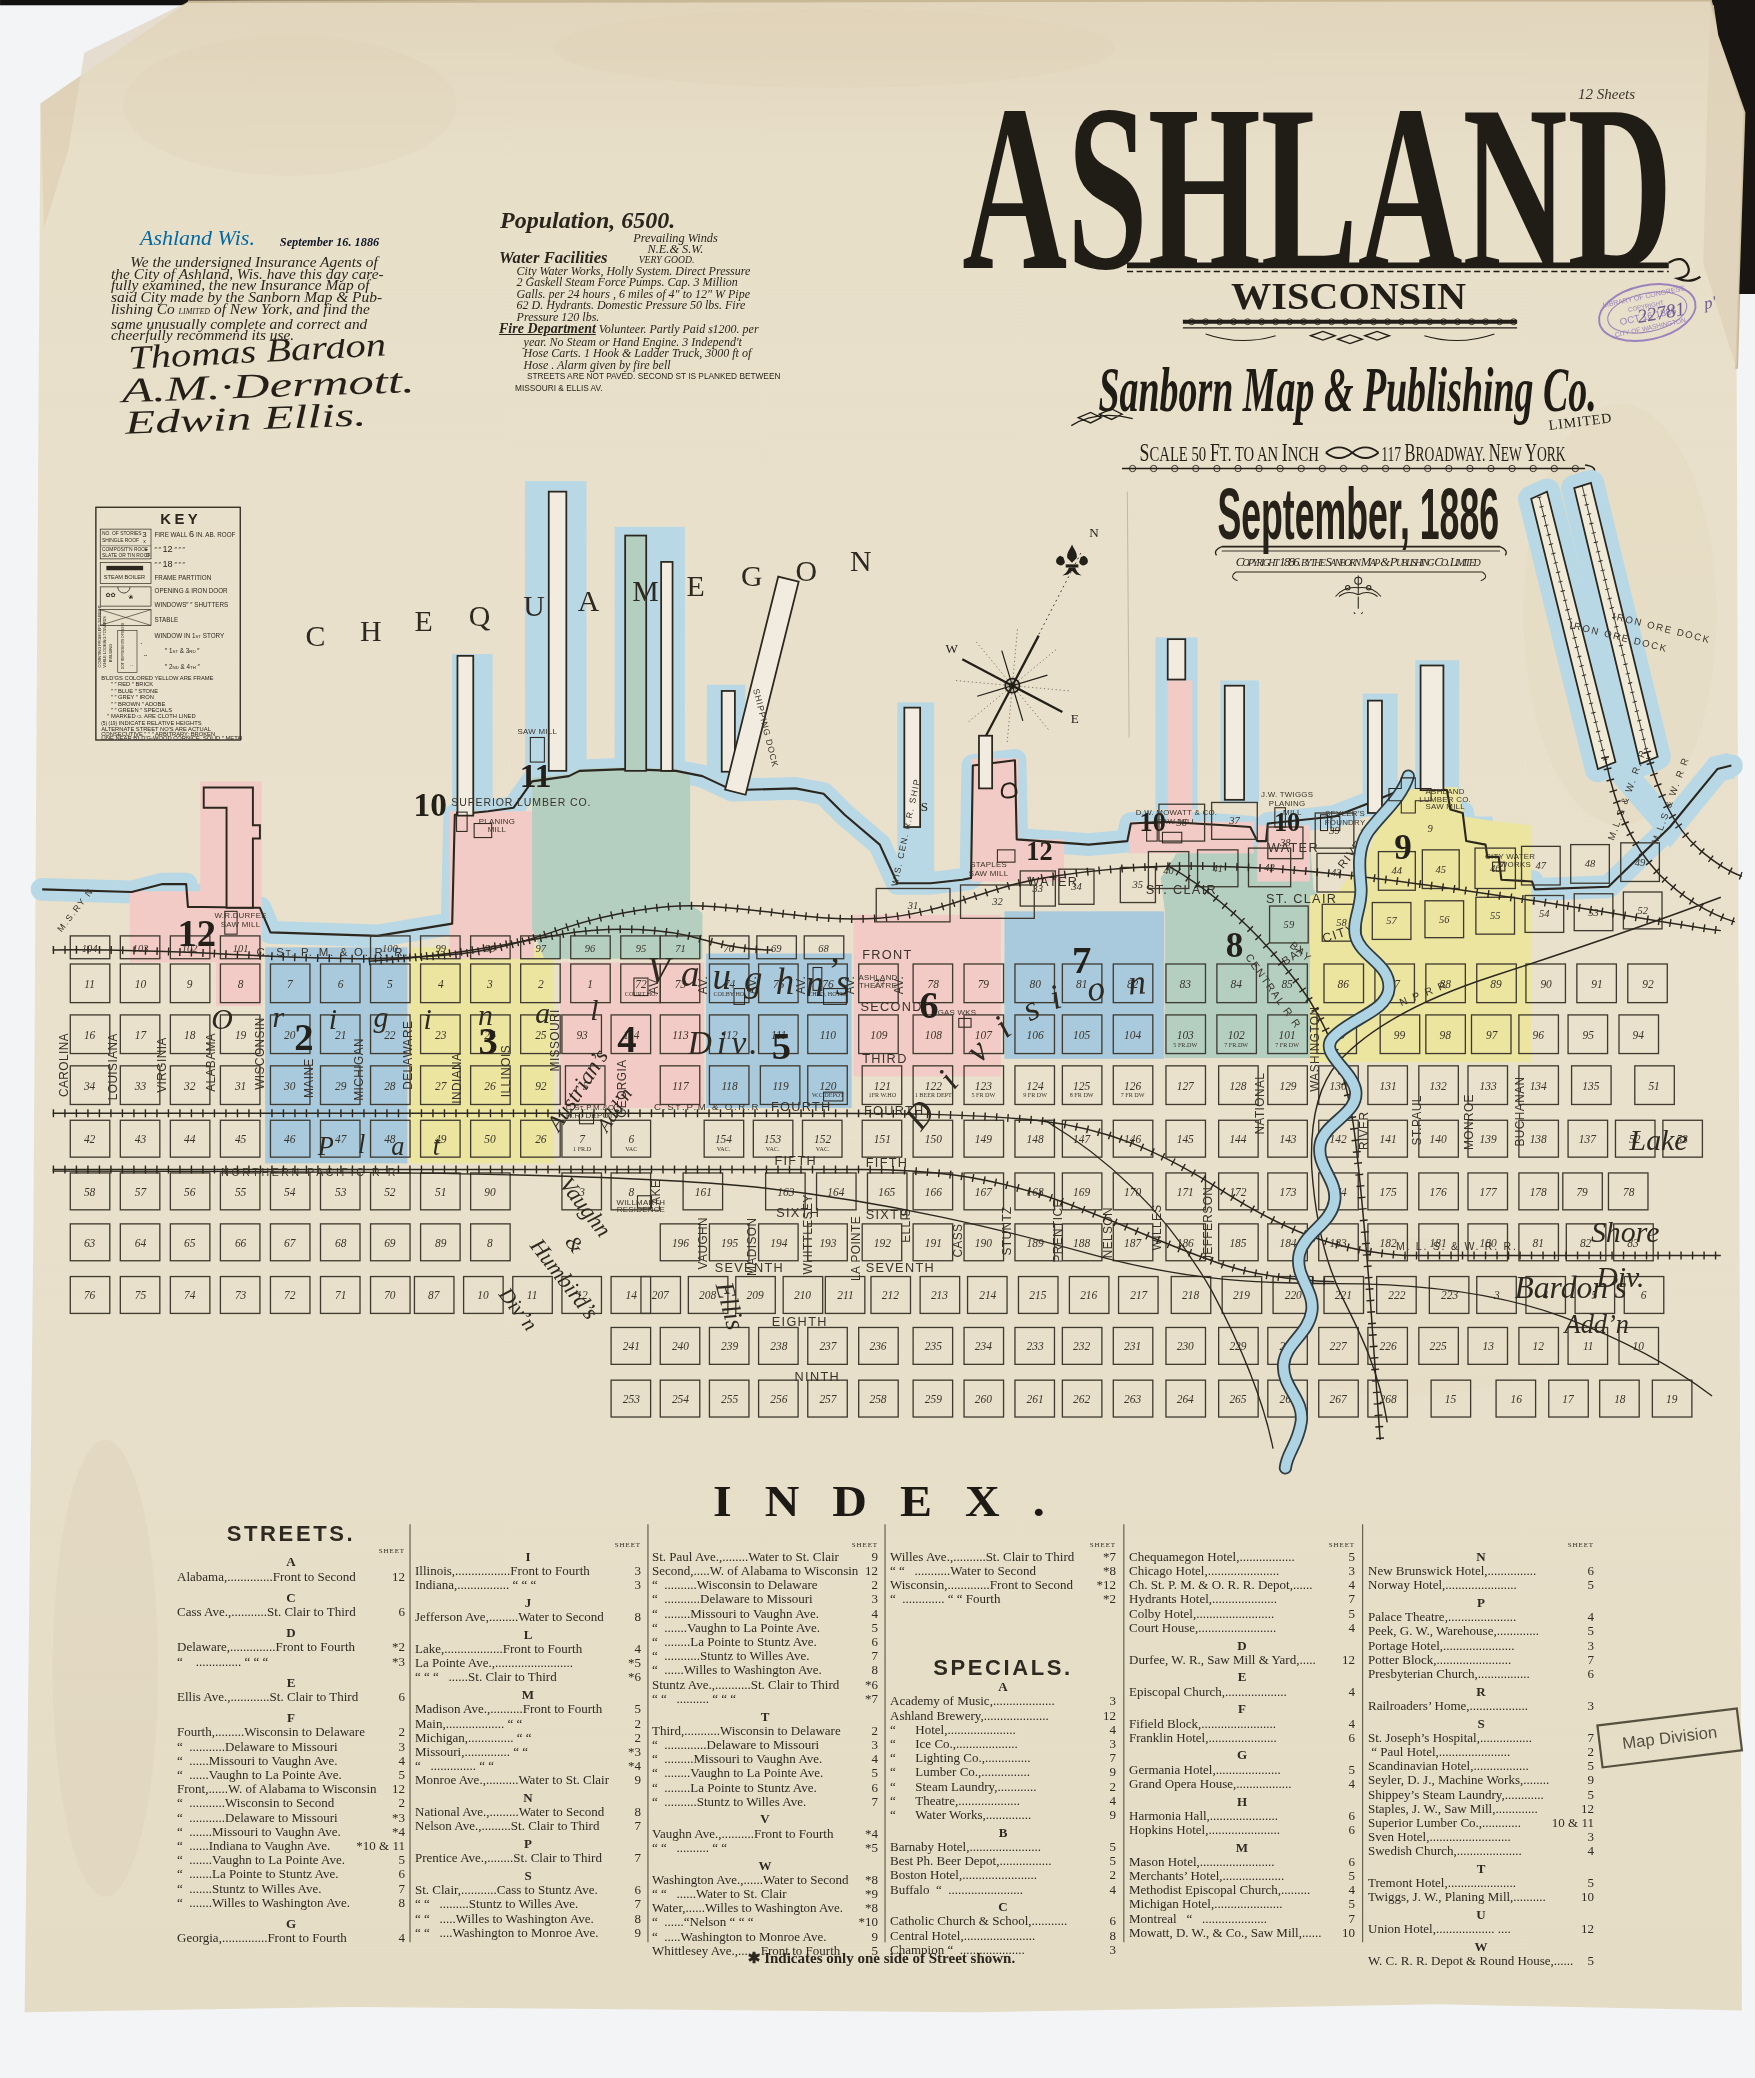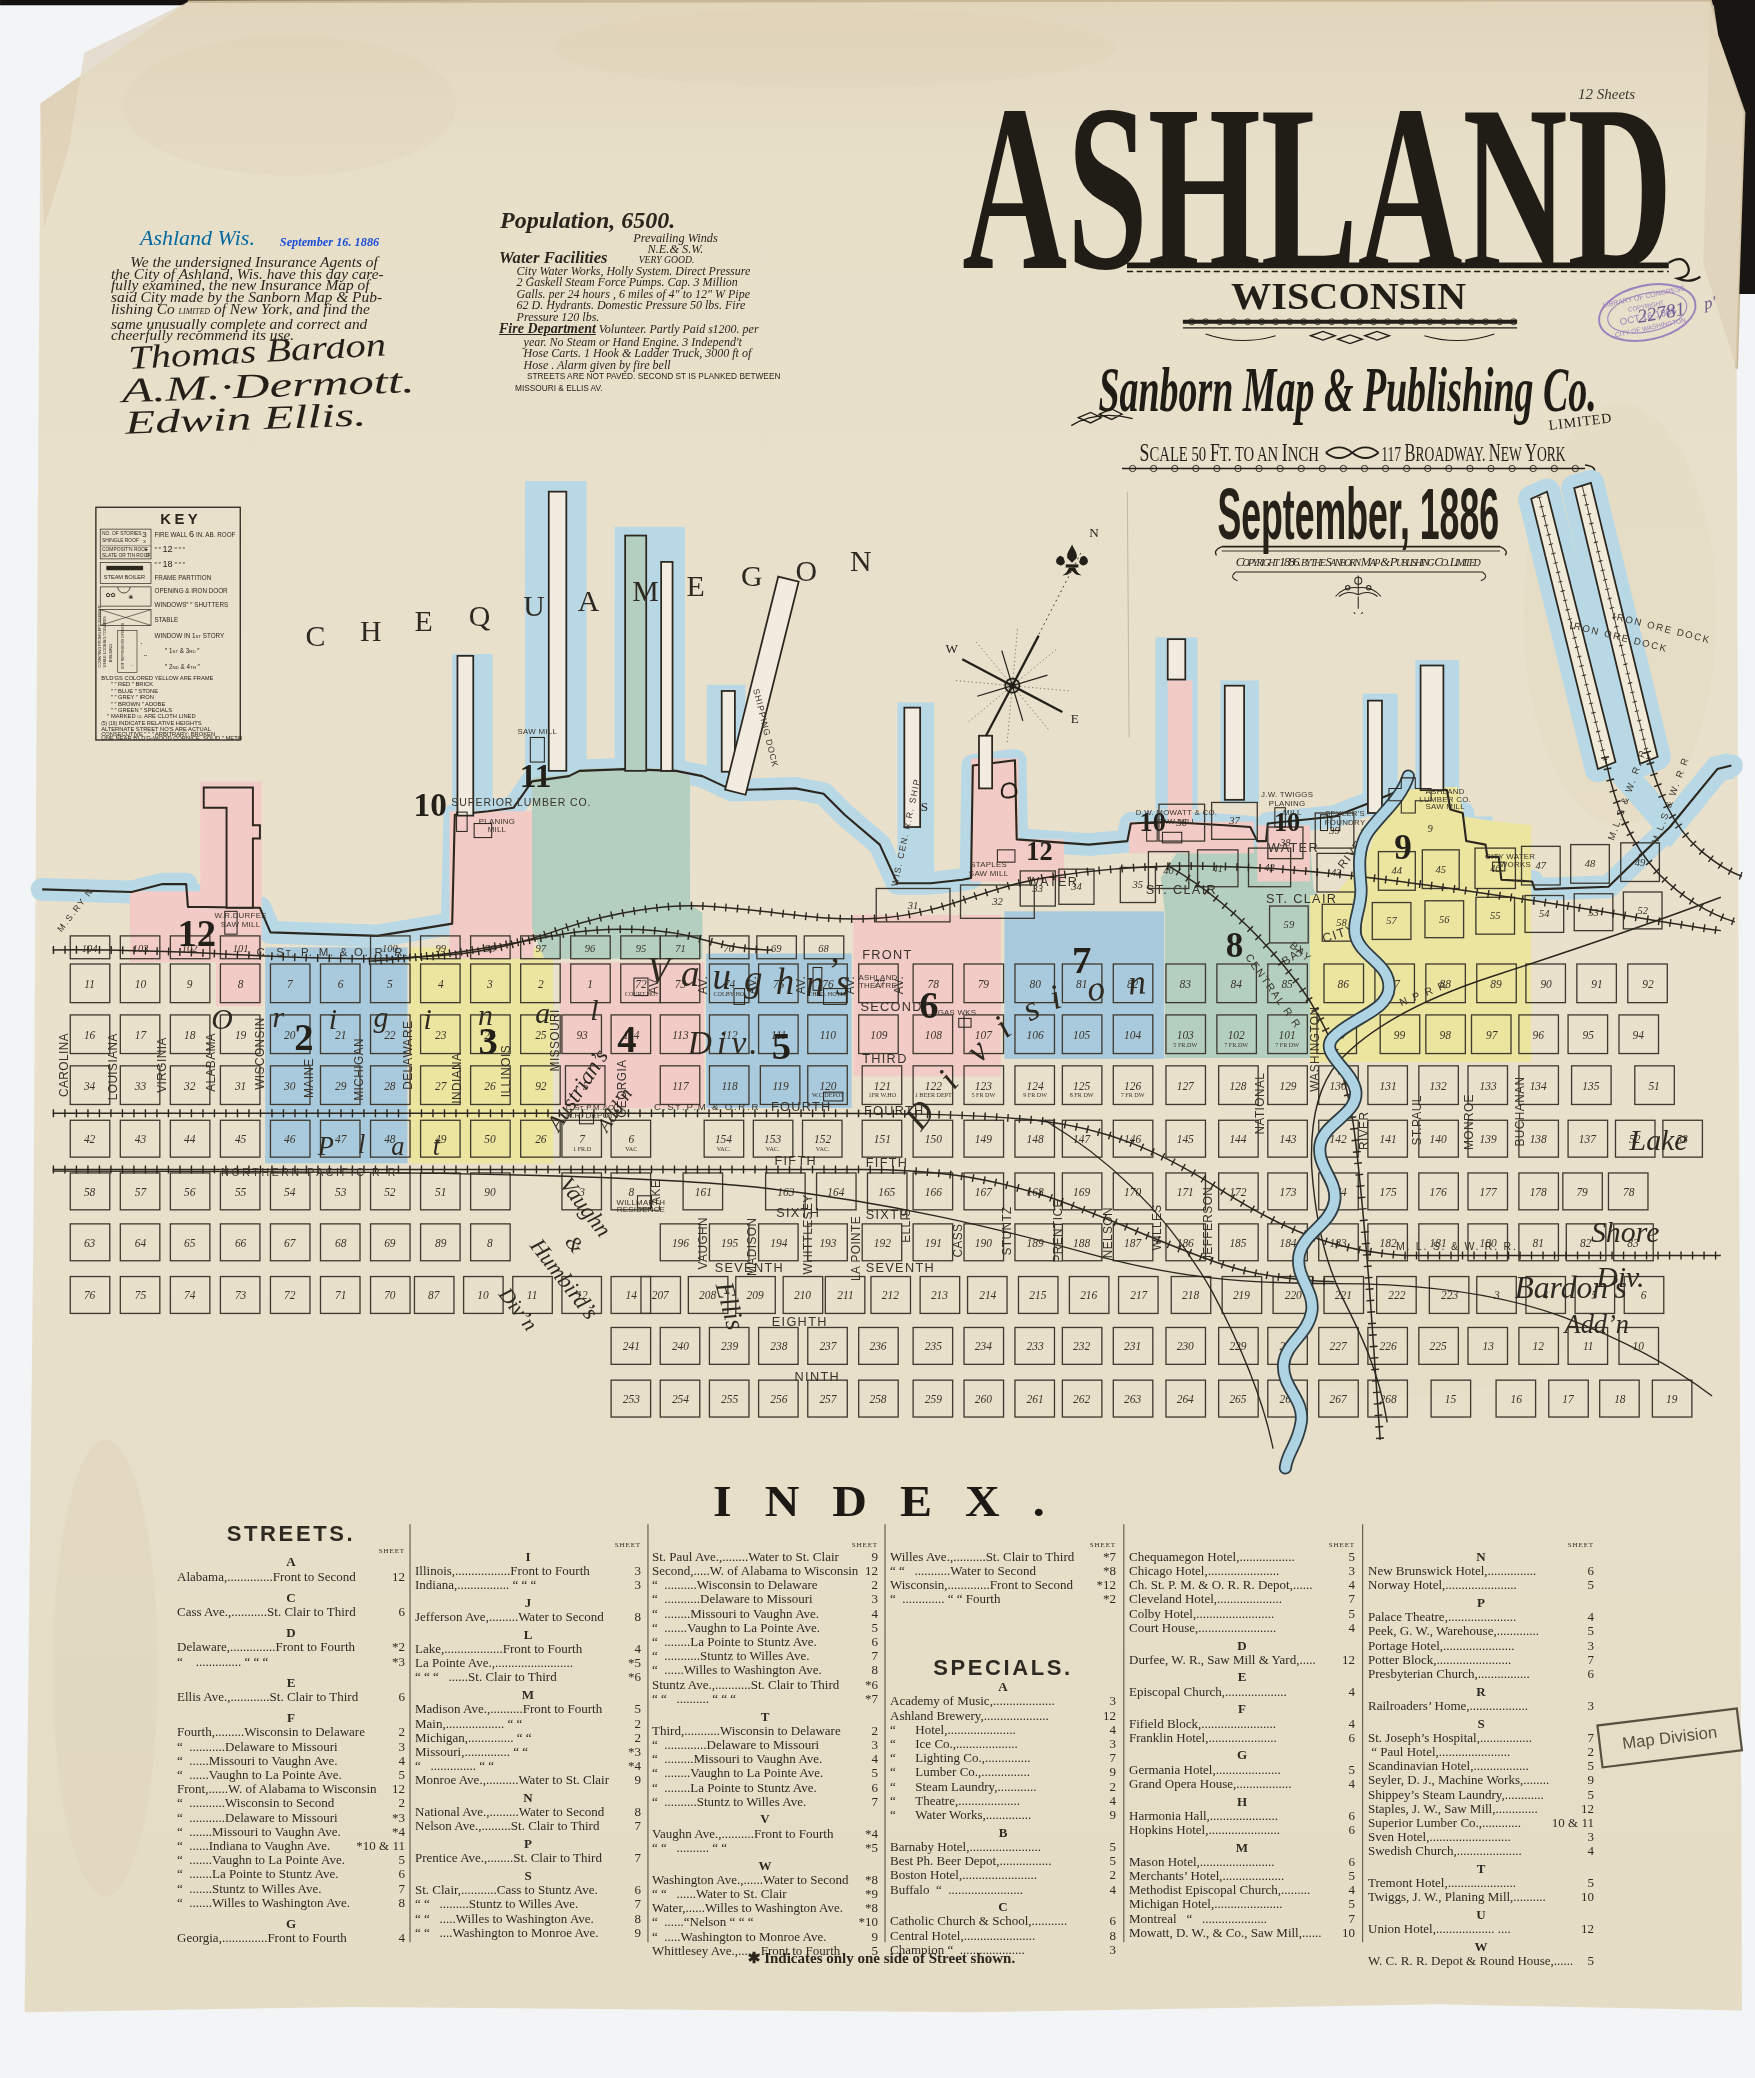--- a/index.html
+++ b/index.html
@@ -155,21 +155,21 @@
 <text x="62" y="30" font-family="Liberation Sans" font-size="8" fill="#9c82bd" stroke="none" text-anchor="middle">LIBRARY OF CONGRESS</text>
 <text x="62" y="41" font-family="Liberation Sans" font-size="7" fill="#9c82bd" stroke="none" text-anchor="middle">COPYRIGHT</text>
 <text x="62" y="54" font-family="Liberation Sans" font-size="11" fill="#9c82bd" stroke="none" text-anchor="middle">OCT 16 1886</text>
 <text x="62" y="66" font-family="Liberation Sans" font-size="7.5" fill="#9c82bd" stroke="none" text-anchor="middle">CITY OF WASHINGTON</text>
 </g>
 <text x="52" y="58" font-family="Liberation Serif" font-style="italic" font-size="22" fill="#6d5c8e" transform="rotate(-10 52 58)">22781</text>
 <text x="128" y="42" font-family="Liberation Serif" font-style="italic" font-size="19" fill="#6d5c8e" transform="rotate(-10 128 42)">pʹ</text>
 </svg>
 
 <div class="abs ser" style="left:140px;top:225px;width:351px;text-align:left;font-style:italic;font-size:22px;color:#0369a1;">Ashland Wis.</div>
-<div class="abs ser" style="left:154px;top:235px;width:351px;text-align:center;font-style:italic;font-size:12.3px;font-weight:bold;color:#1d4ed8;">September 16. 1886</div>
+<div class="abs ser" style="left:154px;top:235px;width:351px;text-align:center;font-style:italic;font-size:12.3px;font-weight:bold;color:#0f172a;">September 16. 1886</div>
 
 <div class="abs ser" style="left:111px;top:256px;width:298px;font-style:italic;font-size:15.4px;line-height:11.7px;color:#2a251d;white-space:nowrap;">
 <div style="text-indent:19.3px">We the undersigned  Insurance Agents of</div>
 <div>the City of Ashland, Wis. have this day care-</div>
 <div>fully examined, the new Insurance Map of</div>
 <div>said  City  made by the Sanborn  Map &amp; Pub-</div>
 <div>lishing Co <span style="font-size:8px">LIMITED</span> of New York, and  find  the</div>
 <div>same  unusually complete  and  correct and</div>
 <div>cheerfully  recommend  its use.</div>
 </div>
@@ -1672,21 +1672,21 @@
     </div>
 <div class="ln">
       <span>Chicago Hotel,......................</span>
       <span>3</span>
     </div>
 <div class="ln">
       <span>Ch. St. P. M. &amp; O. R. R. Depot,......</span>
       <span>4</span>
     </div>
 <div class="ln">
-      <span>Cleveland Hotel,....................</span>
+      <span>Hydrants Hotel,....................</span>
       <span>7</span>
     </div>
 <div class="ln">
       <span>Colby Hotel,........................</span>
       <span>5</span>
     </div>
 <div class="ln">
       <span>Court House,........................</span>
       <span>4</span>
     </div>

